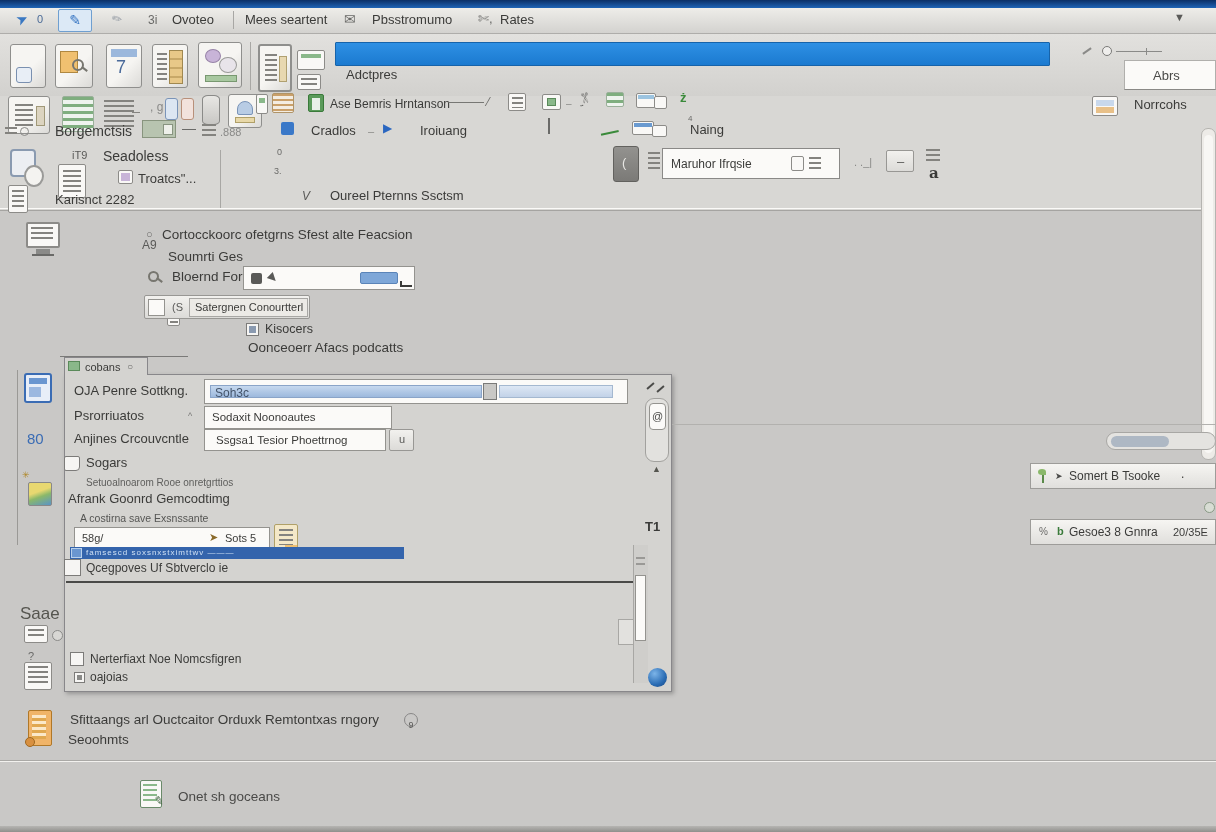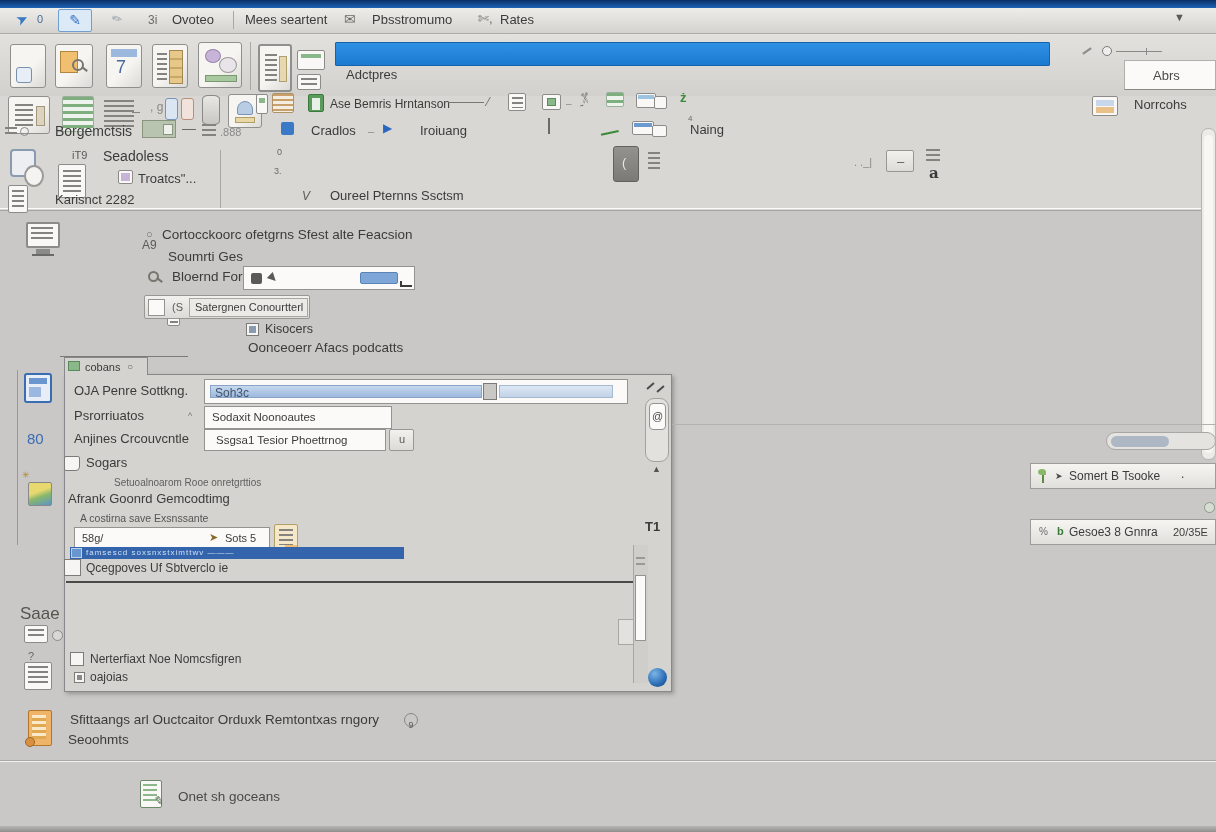--- a/index.html
+++ b/index.html
@@ -192,20 +192,25 @@
   </div>
   <div class="t" style="left:688px;top:114px;font-size:8px;color:#6a6a68;">4</div>
   <div class="t" style="left:690px;top:122px;font-size:13px;">Naing</div>
 
   <div class="t" style="left:277px;top:147px;font-size:9px;color:#6a6a68;">0</div>
   <div class="t" style="left:274px;top:166px;font-size:9px;color:#6a6a68;">3.</div>
   <div class="abs" style="left:613px;top:146px;width:26px;height:36px;background:linear-gradient(180deg,#93928f,#7b7a77);border:1px solid #62615e;border-radius:3px;">
     <span class="t" style="left:8px;top:8px;font-size:13px;color:#e8e7e4;">(</span>
   </div>
   <div class="abs i-stripes" style="left:648px;top:152px;width:12px;height:18px;"></div>
+  <div class="abs combo" style="left:662px;top:148px;width:178px;height:31px;">
+    <span class="t" style="left:8px;top:8px;font-size:12px;">Maruhor Ifrqsie</span>
+    <span class="abs i-box" style="left:128px;top:7px;width:13px;height:15px;"></span>
+    <span class="abs i-stripes" style="left:146px;top:8px;width:12px;height:13px;"></span>
+  </div>
   <div class="t" style="left:854px;top:156px;font-size:11px;color:#8a8a88;">. ._|</div>
   <div class="abs btn" style="left:886px;top:150px;width:28px;height:22px;">
     <span class="t" style="left:10px;top:3px;font-size:13px;color:#5a5a58;">–</span>
   </div>
   <div class="abs i-stripes" style="left:926px;top:149px;width:14px;height:14px;"></div>
   <div class="t" style="left:929px;top:164px;font-size:15px;font-family:'DejaVu Serif',serif;font-weight:bold;color:#3a3a38;">a</div>
 
   <div class="t" style="left:302px;top:189px;font-size:12px;color:#5a5a58;font-style:italic;">V</div>
   <div class="t" style="left:330px;top:188px;font-size:13px;">Oureel Pternns Ssctsm</div>
 
@@ -275,21 +280,21 @@
   <div class="t" style="left:74px;top:431px;font-size:13px;z-index:4;">Anjines Crcouvcntle</div>
   <div class="abs whitefield" style="left:204px;top:429px;width:182px;height:22px;z-index:4;">
     <span class="t" style="left:11px;top:4px;font-size:11.5px;">Ssgsa1 Tesior Phoettrnog</span>
   </div>
   <div class="abs btn" style="left:389px;top:429px;width:25px;height:22px;z-index:4;">
     <span class="t" style="left:9px;top:3px;font-size:11px;color:#5a5a58;">u</span>
   </div>
 
   <div class="abs cb" style="left:64px;top:456px;width:16px;height:15px;border-radius:2px 2px 4px 2px;z-index:4;"></div>
   <div class="t" style="left:86px;top:455px;font-size:13px;z-index:4;">Sogars</div>
-  <div class="t" style="left:86px;top:477px;font-size:10px;color:#5e5e5c;z-index:4;margin-left:28px;">Setuoalnoarom Rooe onretgrttios</div>
+  <div class="t" style="left:86px;top:477px;font-size:10px;color:#5e5e5c;z-index:4;">Setuoalnoarom Rooe onretgrttios</div>
 
   <div class="t" style="left:68px;top:491px;font-size:13px;z-index:4;">Afrank Goonrd Gemcodtimg</div>
   <div class="t" style="left:80px;top:512px;font-size:10.5px;color:#555553;z-index:4;">A costirna save Exsnssante</div>
 
   <div class="abs whitefield" style="left:74px;top:527px;width:196px;height:22px;z-index:4;">
     <span class="t" style="left:7px;top:4px;font-size:11px;text-align:right;">58g/</span>
     <span class="t" style="left:134px;top:3px;font-size:11px;color:#8a6a2a;">➤</span>
     <span class="t" style="left:150px;top:4px;font-size:11px;">Sots 5</span>
   </div>
   <div class="abs" style="left:274px;top:524px;width:24px;height:28px;background:#f4e8c8;border:1px solid #b0a068;border-radius:2px;z-index:4;">

